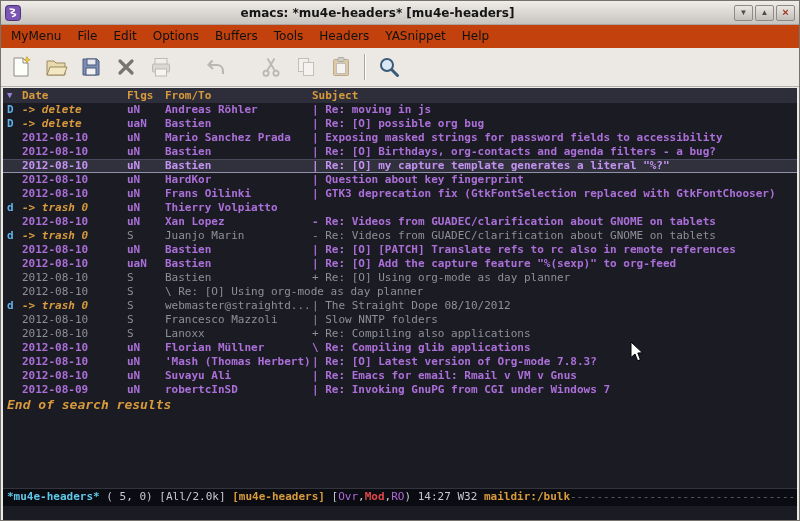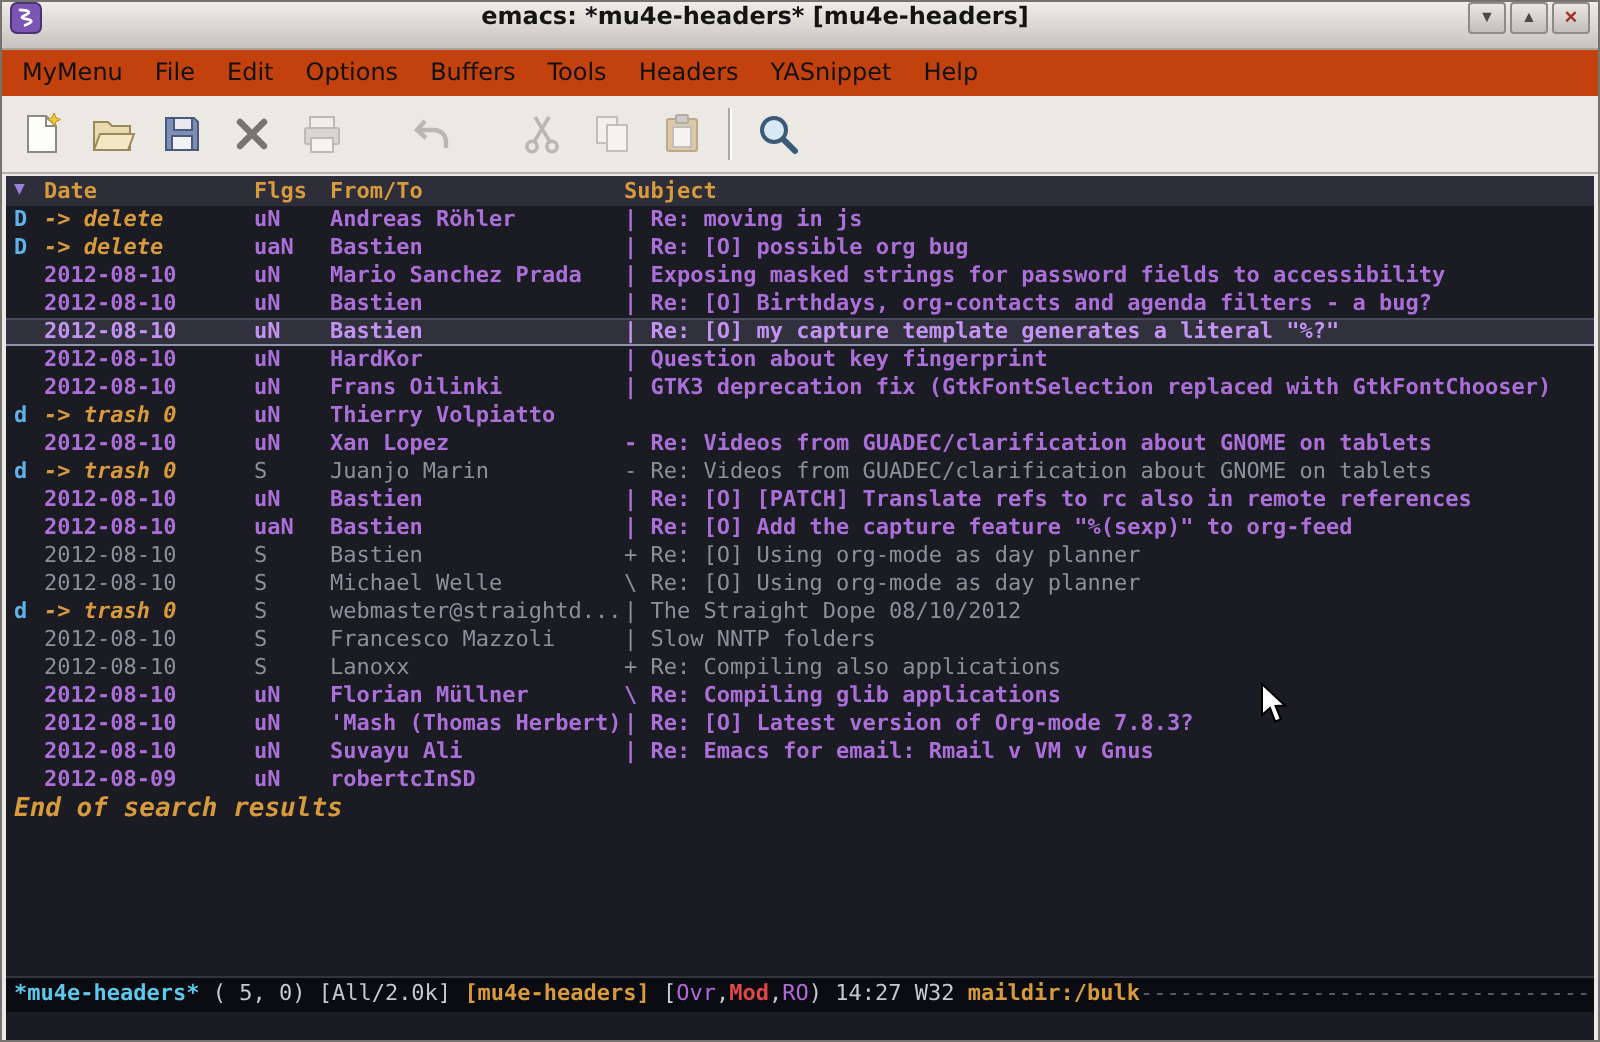--- a/index.html
+++ b/index.html
@@ -2,21 +2,21 @@
 <html style="--buffer-bg: #1b1b24; --headerline-bg: #2e2e3a; --unread: #ab6fd8; --read: #8f8f99; --action: #d79a3c; --mark: #5fb3e8; --current-bg: #31313d; --modeline-bg: #0b0b12; --modeline-buffer: #5fc8e8; --modeline-mode: #d79a3c; --modeline-ovr: #b06ad8; --modeline-mod: #e04848; --modeline-text: #c8c8d2; --maildir: #d79a3c;"><head>
 <meta charset="utf-8">
 <style>
   html,body{margin:0;padding:0}
   body{width:800px;height:521px;overflow:hidden;position:relative;background:#555;
        font-family:"DejaVu Sans",sans-serif}
   .window{position:absolute;inset:0;display:flex;flex-direction:column;background:#d6d2ce;
           border:1px solid #76726e;box-sizing:border-box}
 
   
-  .titlebar{flex:0 0 23px;background:linear-gradient(#f0ede9,#c7c3bf);display:flex;
+  .titlebar{flex:0 0 23px;background:linear-gradient(#f0ede9,#c7c3bf);display:flex;align-items:center;
             padding:0 4px;gap:4px;border-bottom:1px solid #a8a4a0}
   .win-icon{width:16px;height:16px;flex:0 0 16px}
   .title{flex:1;text-align:center;font-size:12px;font-weight:bold;color:#141414;
          white-space:nowrap;overflow:hidden}
   .win-controls{display:flex;gap:2px}
   .win-btn{width:19px;height:16px;font-size:8px;line-height:14px;text-align:center;padding:0;
            background:linear-gradient(#eae6e2,#c2beba);border:1px solid #8e8a86;border-radius:2px;color:#4a4a4a}
   .win-btn.close{color:#a03424;font-weight:bold;font-size:11px;line-height:13px}
 
   
@@ -275,21 +275,20 @@
     <span class="c-date">2012-08-10</span>
     <span class="c-flags">S</span>
     <span class="c-from">Bastien</span>
     <span class="c-subject">+ Re: [O] Using org-mode as day planner</span>
   </div>
 
   <div class="row read">
     <span class="c-mark"></span>
     <span class="c-date">2012-08-10</span>
     <span class="c-flags">S</span>
-    <span class="c-from">Michael Welle</span>
     <span class="c-subject">\ Re: [O] Using org-mode as day planner</span>
   </div>
 
   <div class="row read">
     <span class="c-mark">d</span>
     <span class="c-date action">-&gt; trash 0</span>
     <span class="c-flags">S</span>
     <span class="c-from">webmaster@straightd...</span>
     <span class="c-subject">| The Straight Dope 08/10/2012</span>
   </div>
@@ -332,20 +331,21 @@
     <span class="c-flags">uN</span>
     <span class="c-from">Suvayu Ali</span>
     <span class="c-subject">| Re: Emacs for email: Rmail v VM v Gnus</span>
   </div>
 
   <div class="row unread">
     <span class="c-mark"></span>
     <span class="c-date">2012-08-09</span>
     <span class="c-flags">uN</span>
     <span class="c-from">robertcInSD</span>
+    <span class="c-subject">| Re: Invoking GnuPG from CGI under Windows 7</span>
   </div>
 </div>
 
     <div class="eob">End of search results</div>
     <div class="spacer"></div>
 
     <div class="modeline" id="modeline"><span class="ml-buffer">*mu4e-headers*</span><span class="ml-plain"> ( 5, 0) </span><span class="ml-plain">[All/2.0k] </span><span class="ml-mode">[mu4e-headers] </span><span class="ml-plain">[</span><span class="ml-ovr">Ovr</span><span class="ml-plain">,</span><span class="ml-mod">Mod</span><span class="ml-plain">,</span><span class="ml-ro">RO</span><span class="ml-plain">) </span><span class="ml-plain">14:27 </span><span class="ml-plain">W32 </span><span class="ml-maildir">maildir:/bulk</span><span class="ml-dashes">--------------------------------------------------</span></div>
     <div class="echo"></div>
   </div>
 </div>

